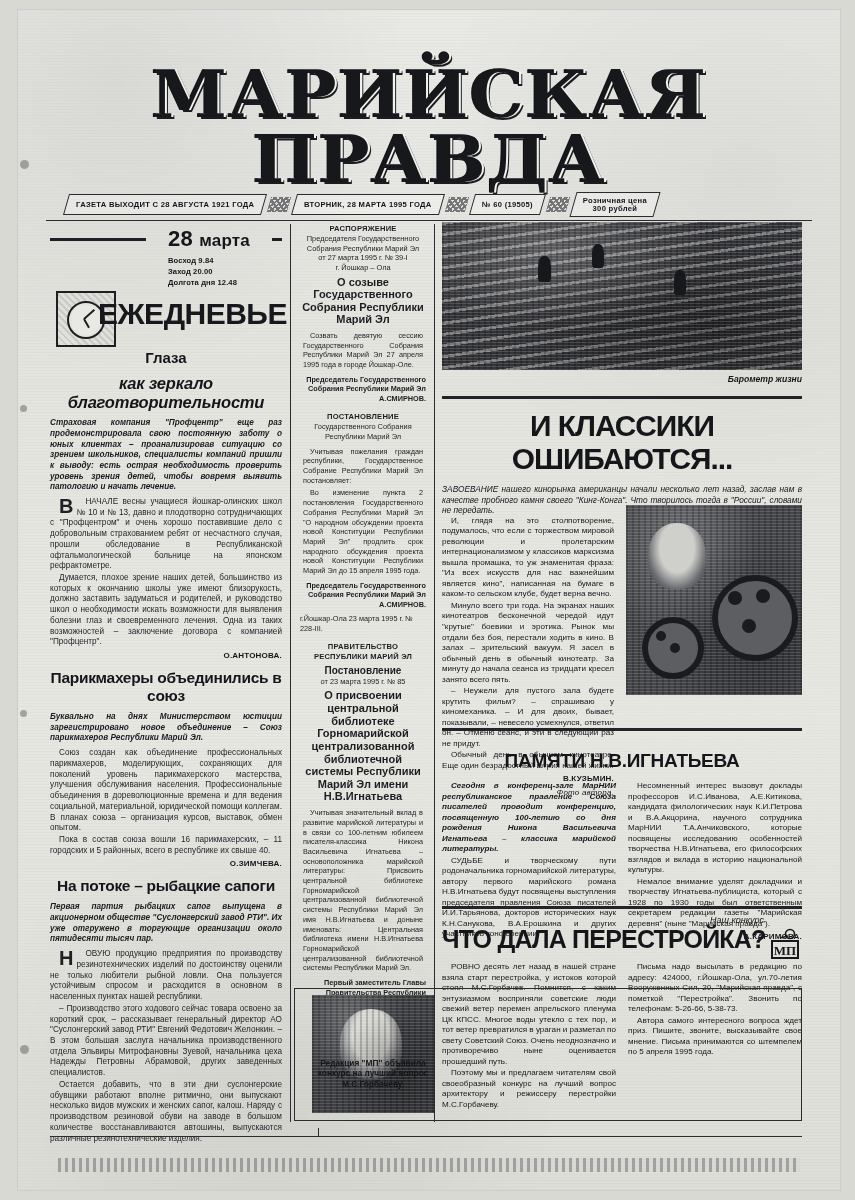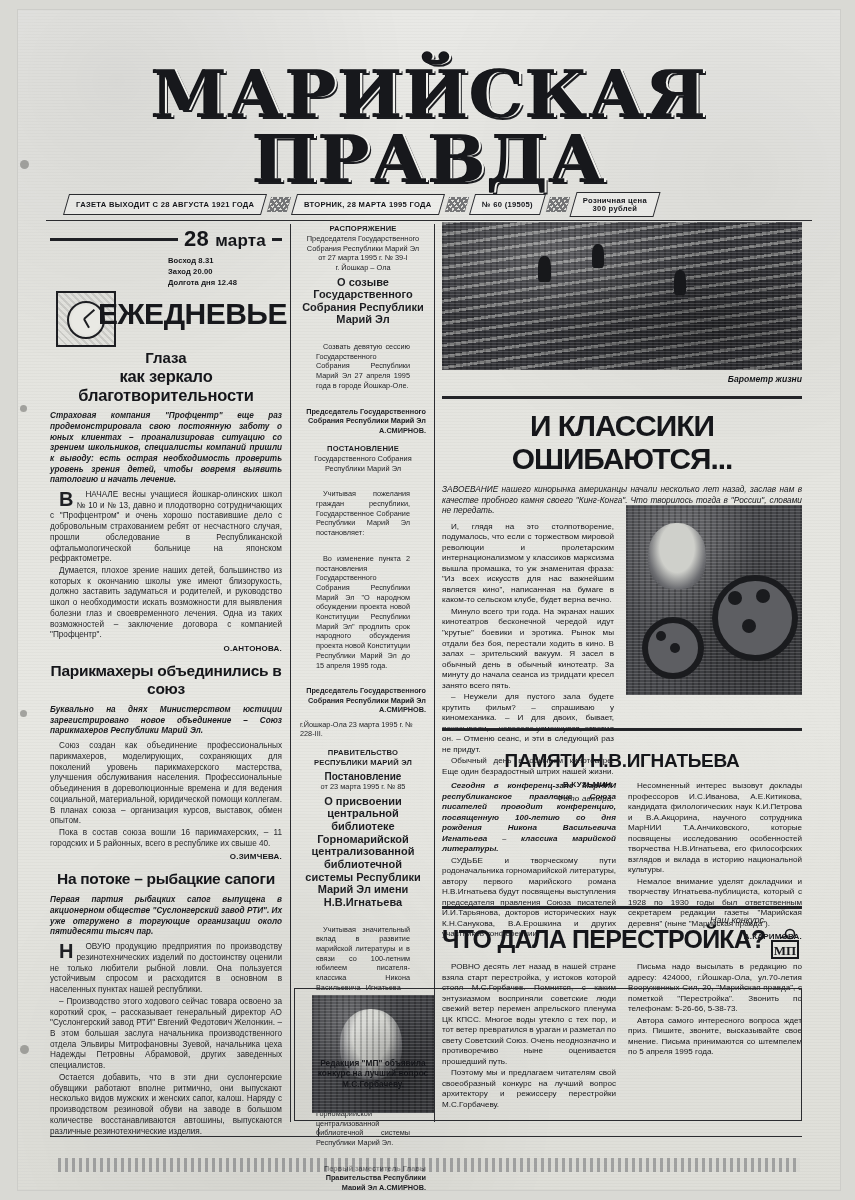--- a/index.html
+++ b/index.html
@@ -67,21 +67,21 @@
       repeating-linear-gradient(-45deg,#3b3c41 0 2px,transparent 2px 4px);
     opacity:.65;}
 
   
   .rule-h{position:absolute;background:#2b2c30;height:1px;}
   .rule-v{position:absolute;background:#2b2c30;width:1px;}
   .rule-thick{height:3px;background:#232428;}
 
   
   #col1{position:absolute;left:32px;top:216px;width:232px;}
-  .date-line{display:flex;align-items:center;gap:6px;justify-content:flex-end;}
+  .date-line{display:flex;align-items:center;gap:22px;justify-content:flex-end;}
   .date-line .bar{height:3px;background:#1f2025;flex:1 1 auto;}
   .date-big{font-size:22px;font-weight:bold;letter-spacing:.2px;}
   .date-big .m{font-size:17px;font-weight:bold;}
   .sun{margin-top:4px;font-size:7.6px;font-weight:bold;line-height:1.42;
        text-align:left;padding-left:118px;letter-spacing:.1px;}
 
   .ezh-wrap{position:relative;height:56px;margin-top:3px;}
   .ezh-clock{
     position:absolute;left:6px;top:0;width:56px;height:52px;
     border:2px solid #1d1e22;
@@ -96,40 +96,40 @@
   .ezh-hand{position:absolute;left:26px;top:25px;width:14px;height:2px;background:#1d1e22;
     transform-origin:0 50%;transform:rotate(-42deg);z-index:3;}
   .ezh-hand.h2{width:10px;transform:rotate(60deg);}
   .ezh-word{
     position:absolute;left:48px;top:6px;
     font-size:30px;font-weight:bold;letter-spacing:-0.5px;
     color:#17181c;
   }
   .kicker-ctr{text-align:center;font-size:15px;font-weight:bold;margin-top:2px;}
   .head-2{text-align:center;font-size:16.5px;font-weight:bold;line-height:1.12;
-          letter-spacing:-.2px;margin-top:1px;}
+          letter-spacing:-.2px;margin-top:8px;font-style:italic;}
   .lede{font-size:8.2px;font-style:italic;font-weight:bold;line-height:1.3;
         text-align:justify;margin-top:7px;color:#1b1c20;}
   .body{font-size:8.2px;line-height:1.31;text-align:justify;margin-top:4px;color:#1f2024;}
   .body p{margin:0 0 1px 0;text-indent:9px;}
   .dropcap::first-letter{
     float:left;font-size:20px;line-height:.86;font-weight:bold;padding:1px 3px 0 0;
   }
   .sig{font-size:8px;font-weight:bold;text-align:right;margin-top:3px;letter-spacing:.2px;}
   .head-1{text-align:center;font-size:15.5px;font-weight:bold;margin-top:9px;
           letter-spacing:-.3px;}
 
   
   #col2{position:absolute;left:282px;top:214px;width:126px;
         font-size:7.4px;line-height:1.32;color:#1d1e22;}
   .doc-kicker{text-align:center;font-weight:bold;font-size:7.6px;letter-spacing:.2px;}
   .doc-sub{text-align:center;font-size:7.4px;line-height:1.3;}
   .doc-title{text-align:center;font-weight:bold;font-size:11px;line-height:1.15;margin:3px 0 0;}
   .doc-body{text-align:justify;font-size:7.3px;line-height:1.33;margin-top:5px;}
-  .doc-body p{margin:16px;text-indent:7px;}
+  .doc-body p{margin:3px;text-indent:7px;}
   .doc-sign{text-align:right;font-size:7.3px;line-height:1.3;margin-top:5px;font-weight:bold;}
   .doc-place{font-size:7.3px;line-height:1.3;margin-top:5px;}
   .gap{height:9px;}
 
   
   #photo1{position:absolute;left:424px;top:212px;width:360px;height:148px;
     background:#3a3b3f;overflow:hidden;}
   .photo-noise{position:absolute;inset:0;
     background:
       repeating-linear-gradient(0deg, rgba(255,255,255,.14) 0 1px, transparent 1px 3px),
@@ -145,21 +145,21 @@
   .capt{font-size:8.6px;font-style:italic;font-weight:bold;text-align:right;}
 
   #r-head{position:absolute;left:424px;top:400px;width:360px;}
   .big-head{
     font-size:29px;font-weight:bold;text-align:center;letter-spacing:-1px;
     font-family:"Liberation Sans", sans-serif;
     transform:scaleX(1.03);
   }
   .r-lede{font-size:8.3px;font-style:italic;font-weight:normal;line-height:1.28;
           text-align:justify;margin-top:8px;}
-  .r-cols{display:flex;gap:12px;margin-top:6px;}
+  .r-cols{display:flex;gap:12px;margin-top:0;}
   .r-col{flex:1;font-size:8.1px;line-height:1.3;text-align:justify;}
   .r-col p{margin:0 0 1px 0;text-indent:9px;}
 
   #photo2{position:absolute;left:608px;top:495px;width:176px;height:190px;
      background:#45464a;overflow:hidden;}
   .reel{position:absolute;border:6px solid #1a1b1e;border-radius:50%;background:#5d5e62;}
   .reel i{position:absolute;background:#1a1b1e;border-radius:50%;}
 
   #mem{position:absolute;left:424px;top:740px;width:360px;}
   .mem-head{font-size:19px;font-weight:bold;text-align:center;letter-spacing:-.3px;}
@@ -230,21 +230,21 @@
     <div class="date-line">
       <div class="bar"></div>
       <div class="date-big">
         <span>28</span>
         <span class="m">марта</span>
       </div>
       <div class="bar" style="max-width:10px"></div>
     </div>
 
     <div class="sun">
-      <div>Восход 8.31</div>
+      <div>Восход 9.84</div>
       <div>Заход 20.00</div>
       <div>Долгота дня 12.48</div>
     </div>
 
     <div class="ezh-wrap">
       <div class="ezh-clock">
         <div class="ezh-hand"></div>
         <div class="ezh-hand h2"></div>
       </div>
       <div class="ezh-word">ЕЖЕДНЕВЬЕ</div>

